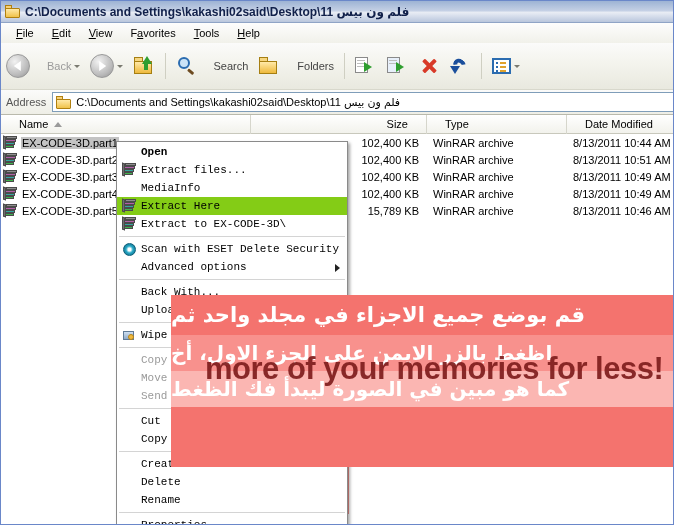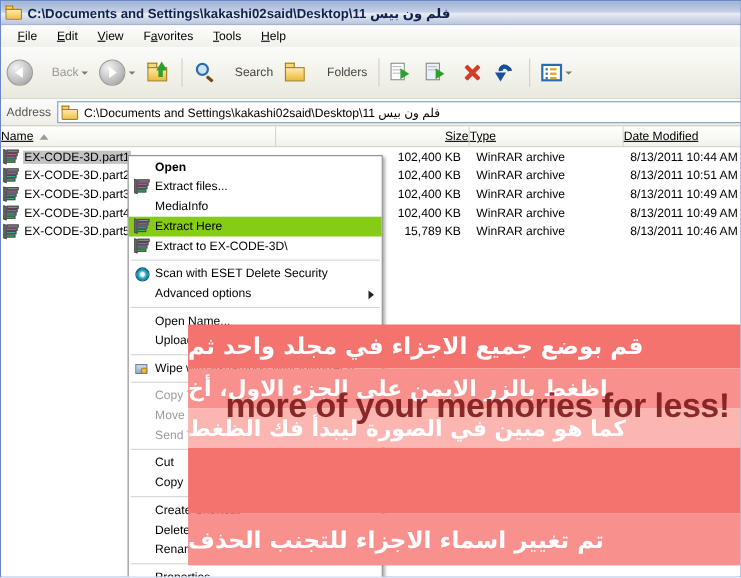--- a/index.html
+++ b/index.html
@@ -129,21 +129,21 @@
   .addr-text{font-size:11px;color:#000;margin-left:4px;white-space:nowrap;}
 
   
   .colhead{
     position:absolute;left:0;top:114px;width:674px;height:19px;
     background:linear-gradient(to bottom,#ffffff,#f2f2ec);
     border-bottom:1px solid #c8c8bc;box-sizing:border-box;
     display:flex;align-items:center;font-size:11px;color:#000;
   }
   .ch{height:19px;display:flex;align-items:center;box-sizing:border-box;
-      border-right:1px solid #d6d6cc;padding:0 0;position:relative;text-decoration:underline;}
+      border-right:1px solid #d6d6cc;padding:0 18px;position:relative;}
   .ch.r{justify-content:flex-end;}
   .sort-tri{
     width:0;height:0;border-left:4px solid transparent;border-right:4px solid transparent;
     border-bottom:5px solid #9a9a9a;margin-left:6px;
   }
 
   
   .filelist{position:absolute;left:0;top:133px;width:674px;height:392px;background:#fff;overflow:hidden;}
   .frow{height:17px;display:flex;align-items:center;position:relative;font-size:11px;color:#000;}
   .fname{display:flex;align-items:center;width:250px;box-sizing:border-box;padding-left:2px;}
@@ -168,21 +168,21 @@
     position:absolute;left:115px;top:140px;width:232px;
     background:#fff;border:1px solid #8a8a8a;
     box-shadow:2px 2px 3px rgba(0,0,0,.35);
     font-size:11px;color:#000;padding:1px 0;box-sizing:border-box;z-index:30;
   }
   .ctxitem{
     height:18px;display:flex;align-items:center;padding-left:3px;box-sizing:border-box;
     position:relative;white-space:nowrap;
   }
   .ctxitem .ic{width:18px;height:16px;flex:0 0 auto;display:flex;align-items:center;justify-content:center;}
-  .ctxitem .txt{margin-left:3px;}
+  .ctxitem .txt{margin-left:3px;font-family:Liberation Mono, monospace;}
   .ctxitem.bold .txt{font-weight:bold;}
   .ctxitem.disabled .txt{color:#9a9a9a;}
   .ctxitem.hl{background:#84cc16;}
   .ctxsep{height:1px;background:#d4d4d4;margin:3px 2px;}
   .submenu-arrow{
     position:absolute;right:7px;top:6px;width:0;height:0;
     border-top:4px solid transparent;border-bottom:4px solid transparent;border-left:5px solid #222;
   }
   .eset{width:13px;height:13px;border-radius:50%;
     background:radial-gradient(circle at 50% 50%,#ffffff 18%,#27a8c6 45%,#0b5e79 100%);
@@ -490,21 +490,21 @@
     <div class="ctxitem">
       <span class="ic"></span>
       <span class="txt">Advanced options</span>
       <span class="submenu-arrow"></span>
     </div>
 
     <div class="ctxsep"></div>
 
     <div class="ctxitem">
       <span class="ic"></span>
-      <span class="txt">Open Name...</span>
+      <span class="txt">Back With...</span>
     </div>
     <div class="ctxitem">
       <span class="ic"></span>
       <span class="txt">Upload using WS_FTP Upload Wizard</span>
     </div>
 
     <div class="ctxsep"></div>
 
     <div class="ctxitem">
       <span class="ic">
@@ -563,17 +563,16 @@
     <div class="ctxitem">
       <span class="ic"></span>
       <span class="txt">Properties</span>
     </div>
   </div>
 
   <div class="anno" id="anno-block-1">قم بوضع جميع الاجزاء في مجلد واحد ثم</div>
   <div class="anno" id="anno-block-2">اظغط بالزر الايمن على الجزء الاول، أخ</div>
   <div class="anno" id="anno-block-3">كما هو مبين في الصورة ليبدأ فك الظغط</div>
   <div class="anno" id="anno-block-4"></div>
-  <div class="anno" id="anno-block-5">تم تغيير اسماء الاجزاء للتجنب الحذف</div>
 
   <div class="wm" id="wm-red">more of your memories for less!</div>
 
 </div>
 
 </body></html>

